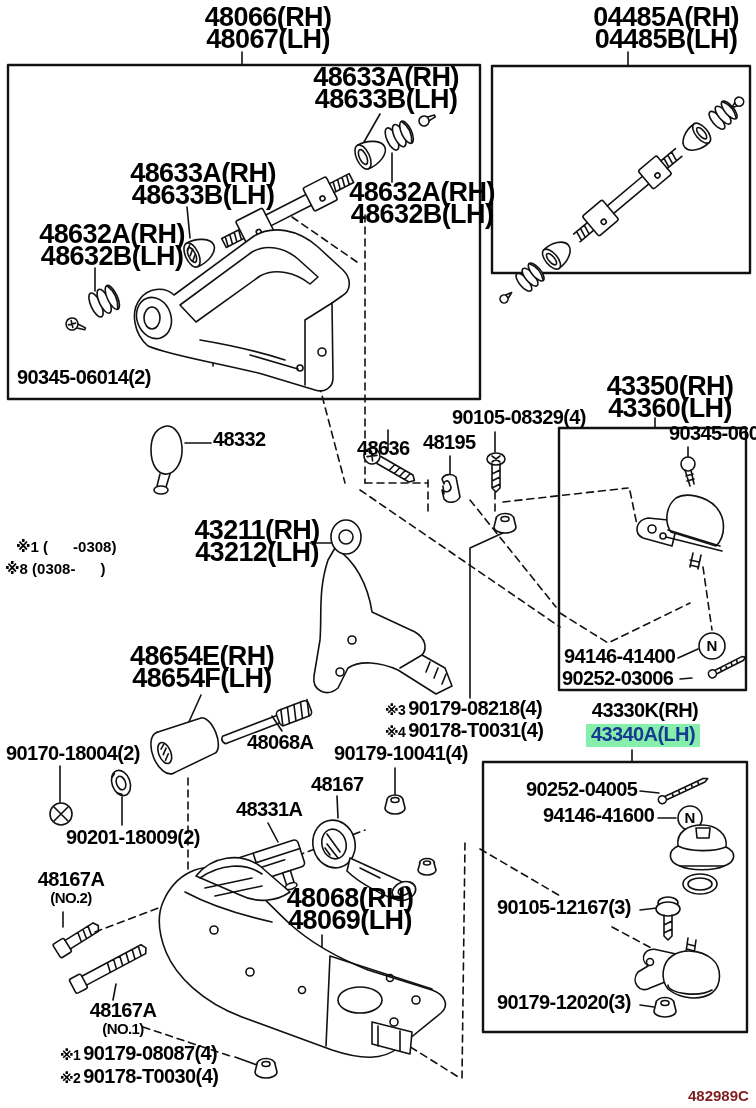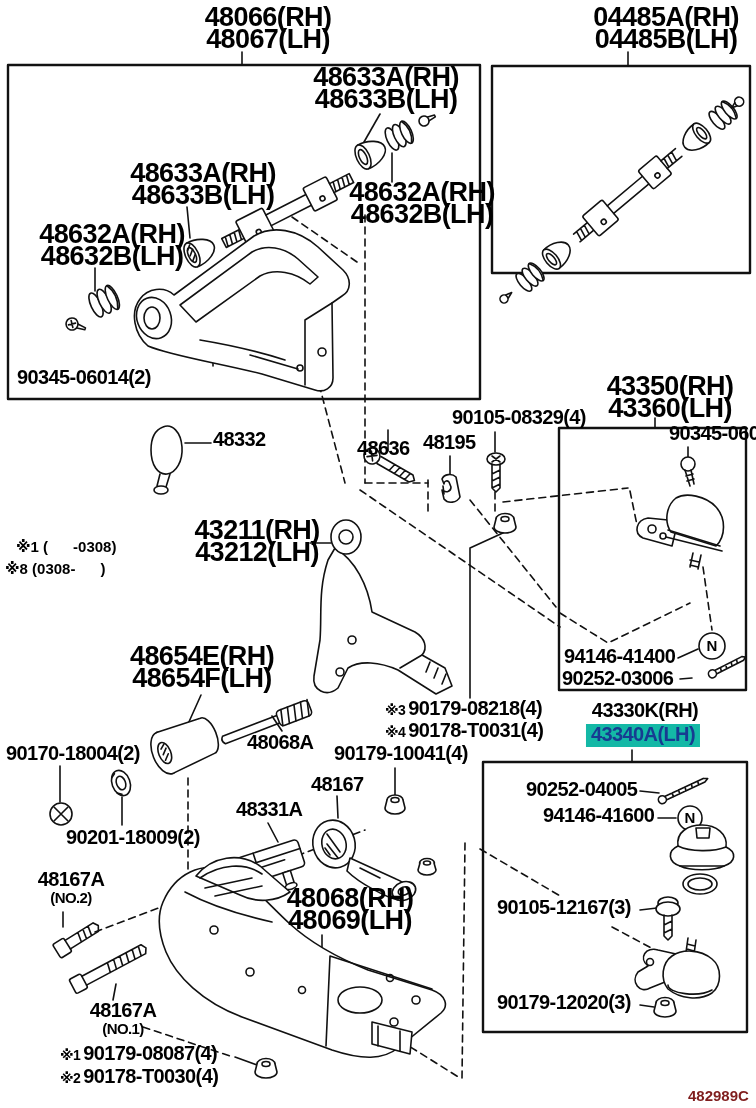--- a/index.html
+++ b/index.html
@@ -12,21 +12,21 @@
   #art .box{stroke-width:2.4;fill:none;}
   #art text{stroke:none;fill:#000;font:700 15px "Liberation Sans","DejaVu Sans",sans-serif;}
   .lbl{position:absolute;font:700 20px/21px "Liberation Sans","DejaVu Sans",sans-serif;
        letter-spacing:-0.6px;color:#000;white-space:nowrap;z-index:2;}
   .two{font-size:27px;line-height:22px;}
   .ctr{transform:translateX(-50%);text-align:center;}
   .note{position:absolute;font:700 15px/22px "Liberation Sans","DejaVu Sans",sans-serif;
         color:#000;white-space:pre;z-index:2;}
   .pref{font-size:14px;margin-right:3px;}
   .subsm{font-size:15px;line-height:16px;}
-  .hl{background:#14b8a6;color:#173b91;padding:0 5px 2px 5px;display:inline-block;}
+  .hl{background:#86efac;color:#173b91;padding:0 5px 2px 5px;display:inline-block;}
   .code{position:absolute;font:700 15px "Liberation Sans","DejaVu Sans",sans-serif;
         letter-spacing:0;color:#7f1d1d;z-index:2;}
 </style>
 </head>
 <body>
 
 <div id="stage">
 
 <svg id="art" width="756" height="1108" viewBox="0 0 756 1108">
 

